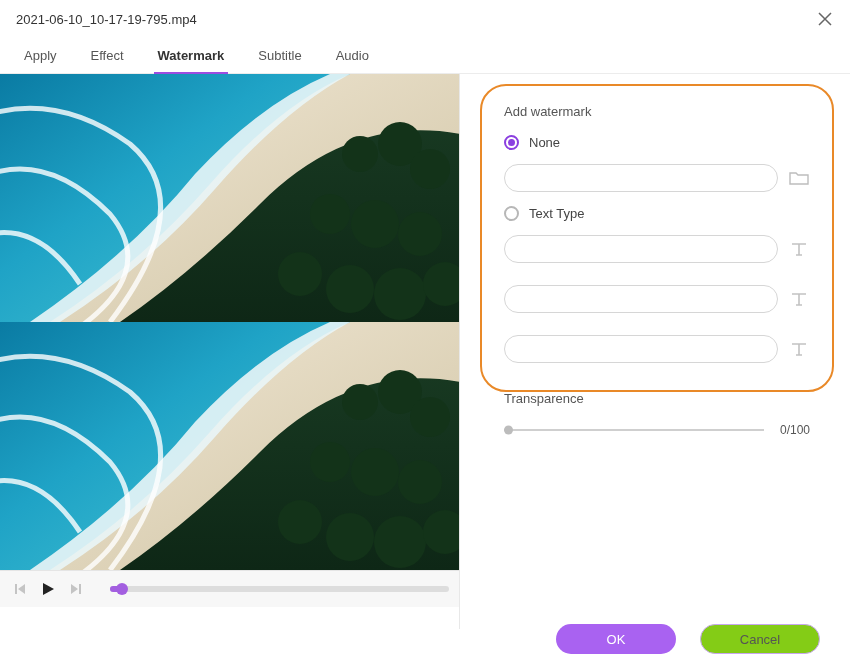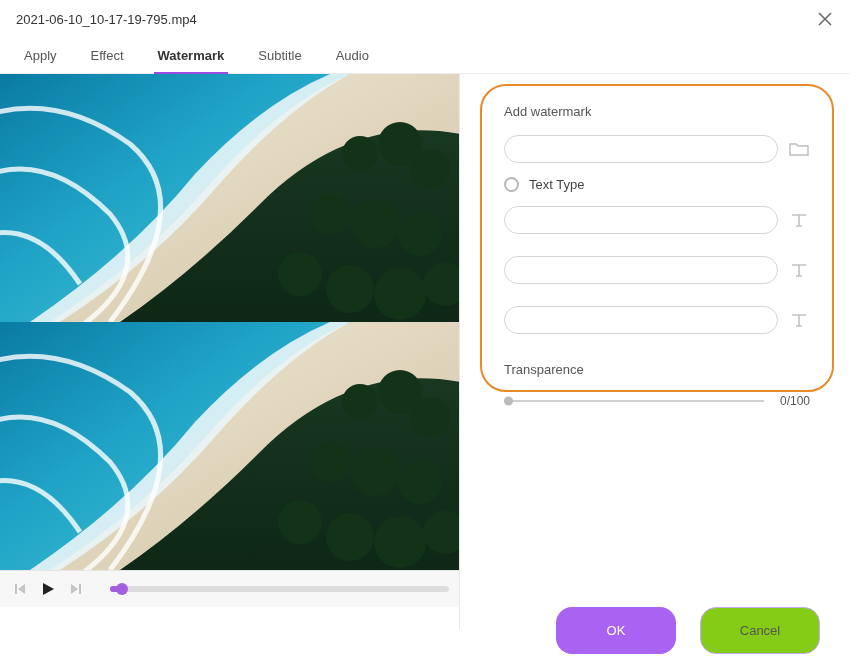--- a/index.html
+++ b/index.html
@@ -39,21 +39,21 @@
     .fieldstack { display:flex; flex-direction:column; gap:8px; margin-bottom:14px; }
     .trans-label { font-size:13px; color:#555; margin-top:4px; margin-bottom:16px; }
     .slider { position:relative; height:16px; display:flex; align-items:center; }
     .slider .track { flex:1; height:2px; background:#cfcfcf; }
     .slider .dot { position:absolute; left:0; top:50%; transform:translate(0,-50%); width:9px; height:9px; border-radius:50%; background:#bcbcbc; }
     .slider .val { font-size:12px; color:#555; margin-left:16px; }
 
     .apply-all { margin-top:24px; padding:6px 20px; font-size:13px; color:#6a33b6; border:1px solid #c7a7ef; background:#fff; border-radius:16px; cursor:pointer; display:inline-block; }
 
     .footer { position:absolute; right:30px; bottom:14px; display:flex; gap:24px; }
-    .btn { width:120px; height:47px; border-radius:16px; font-size:13px; display:flex; align-items:center; justify-content:center; cursor:pointer; }
+    .btn { width:120px; height:30px; border-radius:16px; font-size:13px; display:flex; align-items:center; justify-content:center; cursor:pointer; }
     .btn.primary { background:#a962f1; color:#fff; border:none; }
     .btn.secondary { background:#84cc16; color:#555; border:1px solid #c7a7ef; }
   </style>
 </head>
 <body>
 
 <div class="titlebar">
   <span class="fname">2021-06-10_10-17-19-795.mp4</span>
   <span class="close">
     <svg width="14" height="14" viewBox="0 0 14 14">
@@ -157,20 +157,24 @@
         <div class="prog"></div>
           <div class="knob"></div>
       </div>
     </div>
   </div>
 
   <div class="side">
     <div class="panel">
       <h4>Add watermark</h4>
 
+      <label class="opt">
+        <span class="radio sel"></span>
+        <span>None</span>
+      </label>
 
       <div class="fieldrow">
         <div class="pillfield"></div>
         <span class="icon-sq">
           <svg width="20" height="16" viewBox="0 0 20 16">
               <path d="M1 3 L1 14 L19 14 L19 5 L9 5 L7 3 Z" fill="none" stroke="#bdbdbd" stroke-width="1.4"></path>
             </svg>
         </span>
       </div>
 

